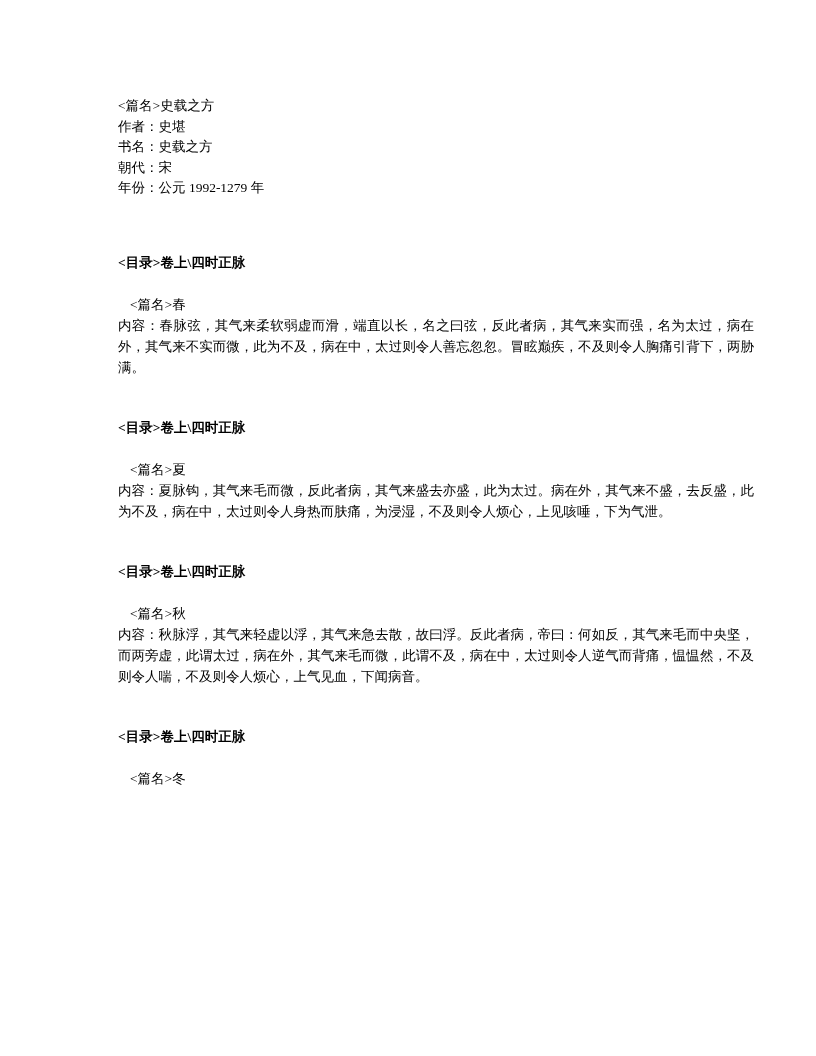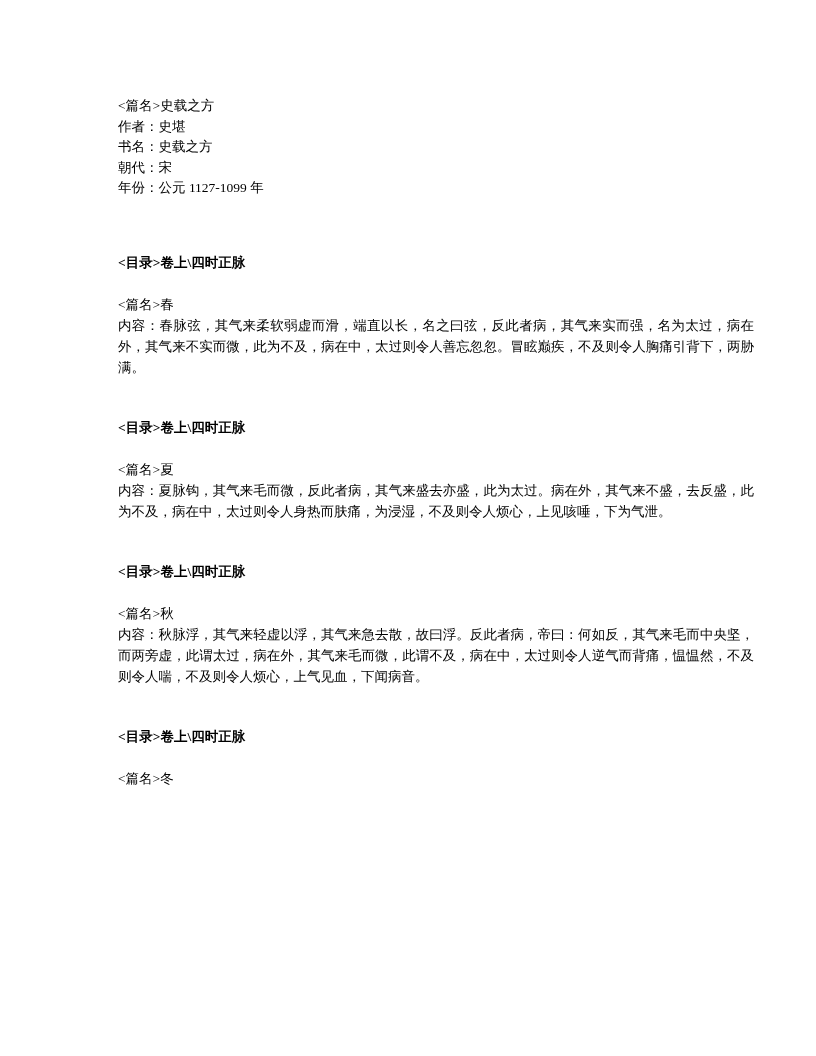--- a/index.html
+++ b/index.html
@@ -41,41 +41,42 @@
     font-size: 13.5px;
     line-height: 20px;
     white-space: pre;
     font-weight: bold;
   }
   .title-line {
     font-size: 13.5px;
     line-height: 20px;
     margin-top: 22px;
     white-space: pre;
+    margin-left: 12px;
   }
   .content-para {
     font-size: 13.5px;
     line-height: 21px;
     text-align: justify;
     text-justify: inter-ideograph;
     word-break: break-all;
   }
 </style>
 </head>
 <body>
 
 <div class="page">
   <div class="doc">
 
     <div class="header-block">
       <div class="header-line">&lt;篇名&gt;史载之方</div>
       <div class="header-line">作者：史堪</div>
       <div class="header-line">书名：史载之方</div>
       <div class="header-line">朝代：宋</div>
-      <div class="header-line">年份：公元 1127-1099 年</div>
+      <div class="header-line">年份：公元 1992-1279 年</div>
     </div>
 
     <div class="spacer-lg"></div>
 
     <div class="section">
       <div class="toc-line">&lt;目录&gt;卷上\四时正脉</div>
       <div class="title-line">&lt;篇名&gt;春</div>
       <div class="content-para">内容：春脉弦，其气来柔软弱虚而滑，端直以长，名之曰弦，反此者病，其气来实而强，名为太过，病在外，其气来不实而微，此为不及，病在中，太过则令人善忘忽忽。冒眩巅疾，不及则令人胸痛引背下，两胁 满。</div>
     </div>
 

